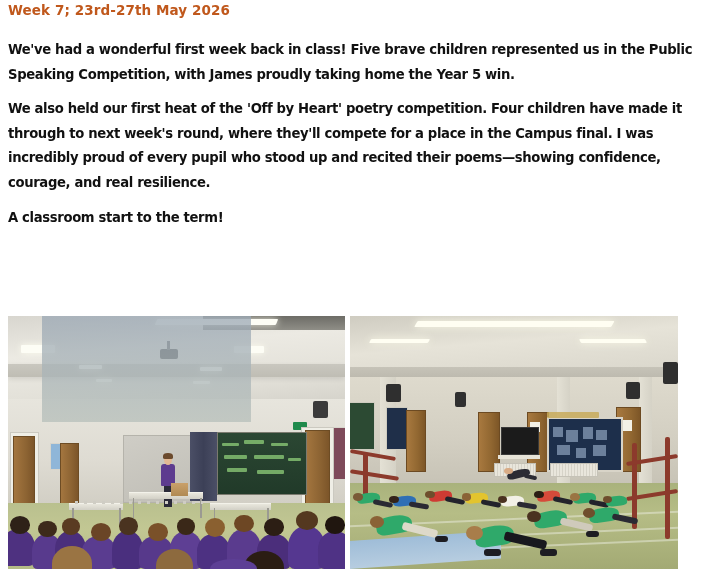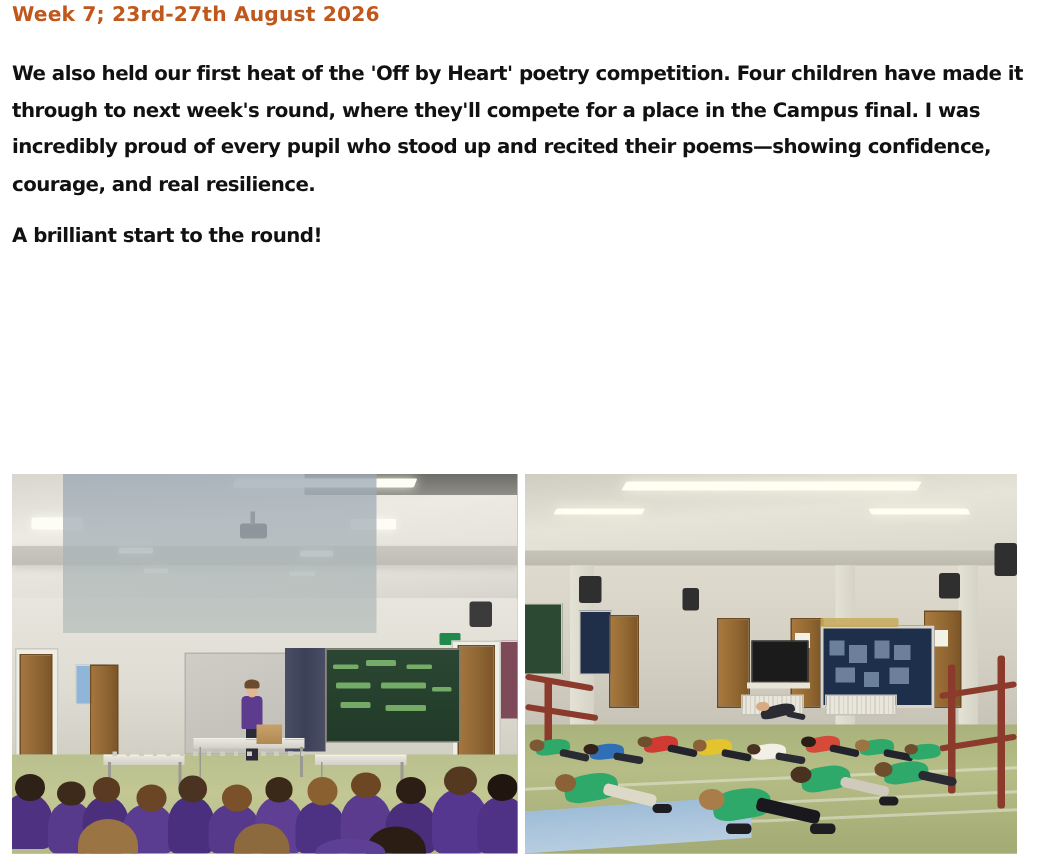--- a/index.html
+++ b/index.html
@@ -243,25 +243,26 @@
   .kid-torso { position: absolute; border-radius: 40% 45% 30% 30%; }
   .kid-head  { position: absolute; border-radius: 50%; }
   .kid-leg   { position: absolute; border-radius: 3px; }
   .kid-shoe  { position: absolute; border-radius: 3px; background: #1d1d22; }
 </style>
 </head>
 <body>
 
 <div class="page">
 
-  <div class="heading">Week 7; 23rd-27th August 2026</div>
+  <div class="heading">Week 7; 23rd-27th May 2026</div>
 
   <div class="body-text">
+    <p>We've had a wonderful first week back in class! Five brave children represented us in the Public Speaking Competition, with James proudly taking home the Year 5 win.</p>
     <p>We also held our first heat of the 'Off by Heart' poetry competition. Four children have made it through to next week's round, where they'll compete for a place in the Campus final. I was incredibly proud of every pupil who stood up and recited their poems—showing confidence, courage, and real resilience.</p>
-    <p>A brilliant start to the round!</p>
+    <p>A classroom start to the term!</p>
   </div>
 
   <div class="photos">
 
     <div class="photo photo-left">
       <div class="scene">
 
         <div class="l-ceiling"></div>
         <div class="l-ceiling-dark"></div>
         <div class="l-ceiling-beam"></div>

